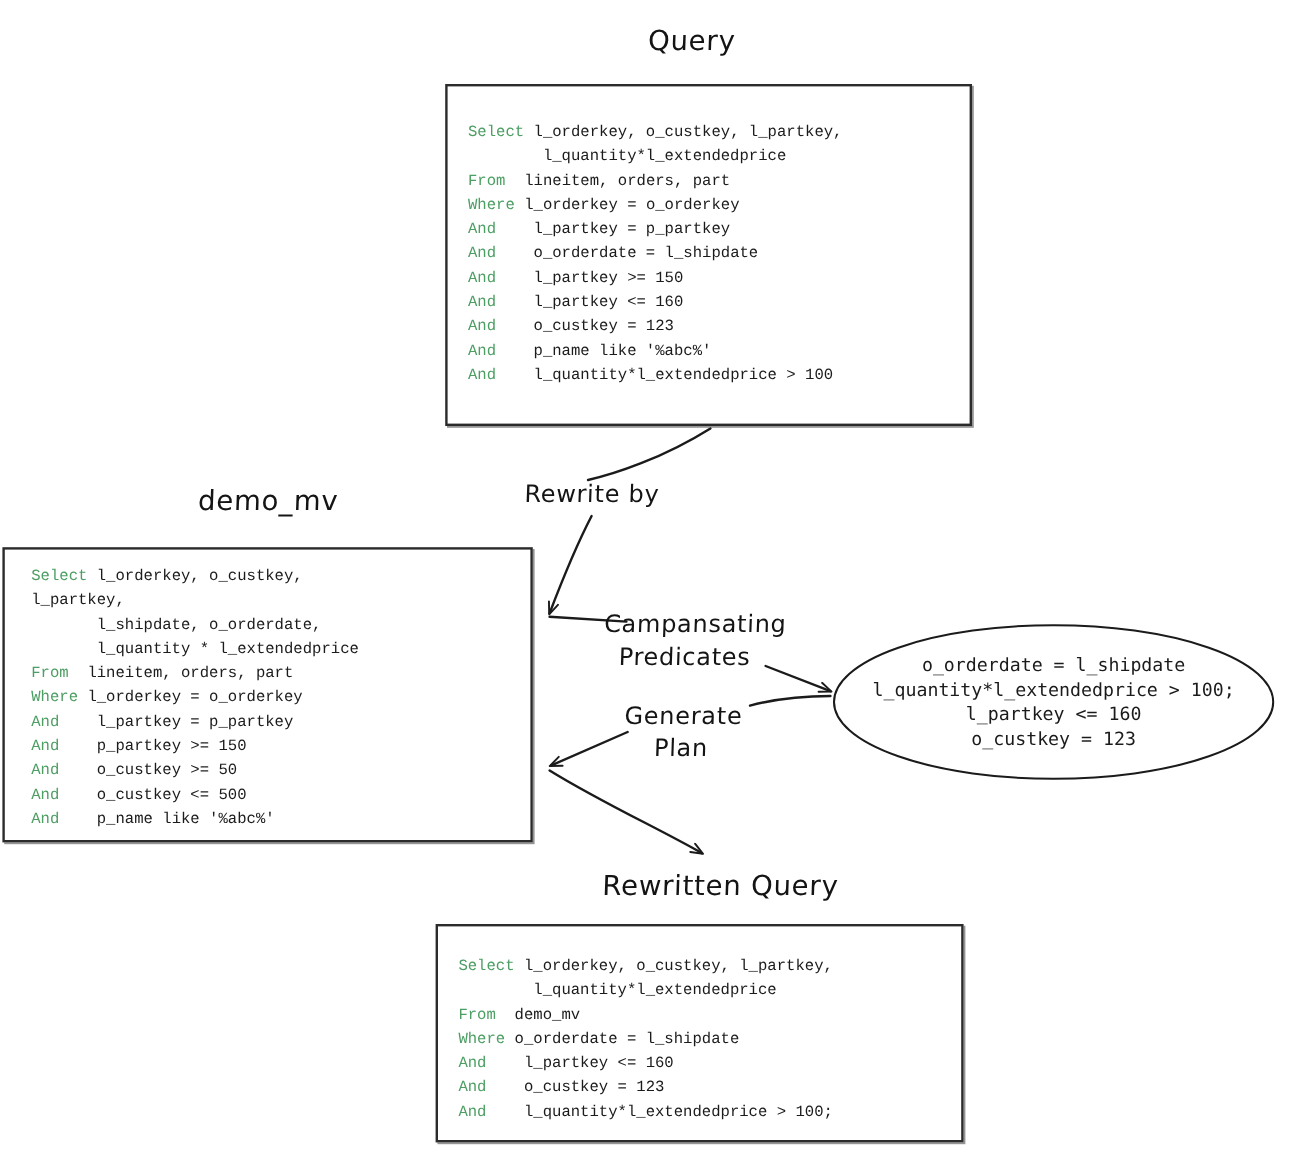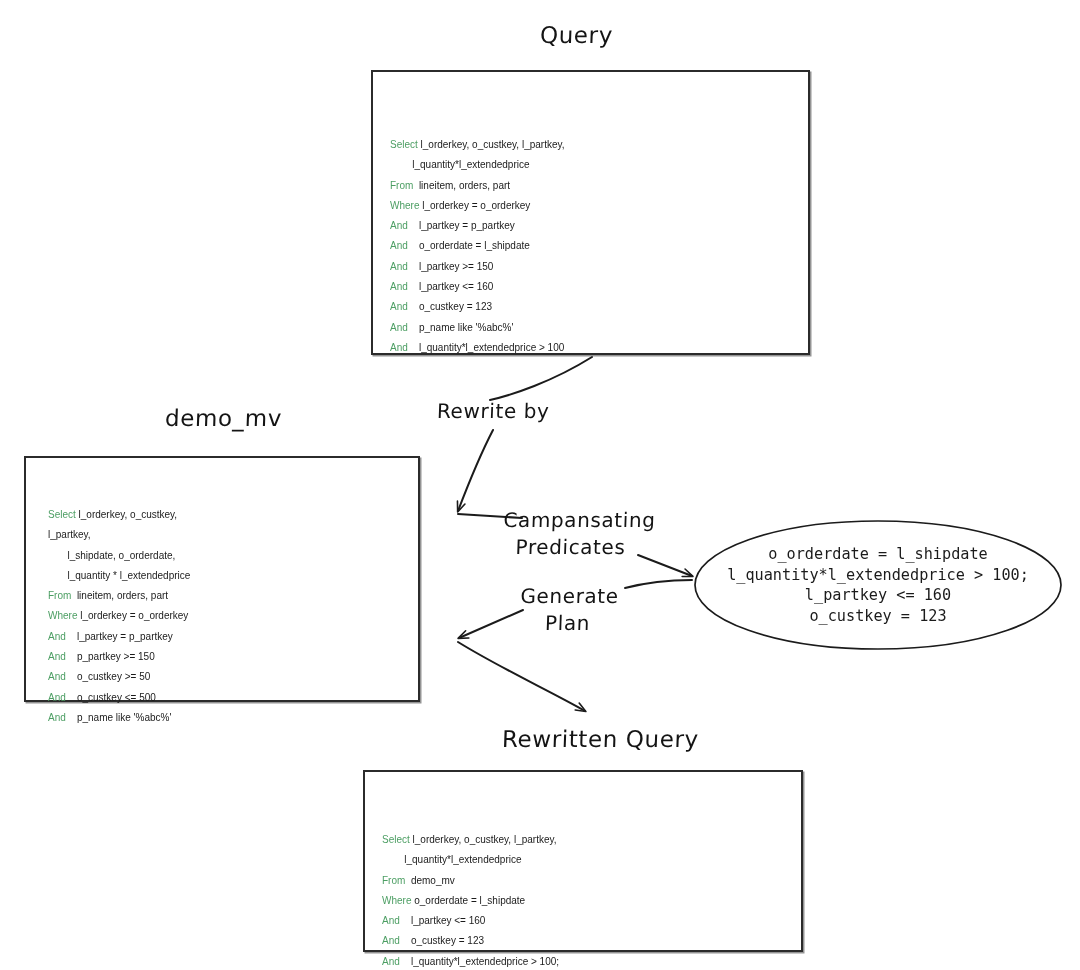--- a/index.html
+++ b/index.html
@@ -39,26 +39,25 @@
   
   .codebox {
     position: absolute;
     border: 2px solid #2b2b2b;
     background: #ffffff;
     box-sizing: border-box;
     box-shadow: 1.5px 1.5px 0 rgba(60,60,60,0.55);
   }
   .code {
     position: absolute;
-    font-family: Liberation Sans, sans-serif;
-    font-size: 10px;
+    font-family: Liberation Mono, monospace;
+    font-size: 13px;
     line-height: 20.3px;
     color: #1b1b1b;
     white-space: pre;
-    margin-top: 35px;
   }
   .kw { color: #4c9e63; }
 
   
   .ellipse-wrap {
     position: absolute;
   }
   .ellipse-text {
     position: absolute;
     left: 0;
@@ -111,21 +110,21 @@
   </svg>
 
   <div class="hand title-hand" style="left:540px; top:22px;">Query</div>
 
   <div class="codebox" style="left:371px; top:70px; width:439px; height:285px;">
     <div class="code" style="left:17px; top:28px;" id="query-code"><div><span class="kw">Select</span><span> l_orderkey, o_custkey, l_partkey,</span></div><div><span>        l_quantity*l_extendedprice</span></div><div><span class="kw">From</span><span>  lineitem, orders, part</span></div><div><span class="kw">Where</span><span> l_orderkey = o_orderkey</span></div><div><span class="kw">And</span><span>    l_partkey = p_partkey</span></div><div><span class="kw">And</span><span>    o_orderdate = l_shipdate</span></div><div><span class="kw">And</span><span>    l_partkey &gt;= 150</span></div><div><span class="kw">And</span><span>    l_partkey &lt;= 160</span></div><div><span class="kw">And</span><span>    o_custkey = 123</span></div><div><span class="kw">And</span><span>    p_name like '%abc%'</span></div><div><span class="kw">And</span><span>    l_quantity*l_extendedprice &gt; 100</span></div></div>
   </div>
 
   <div class="hand title-hand" style="left:165px; top:405px;">demo_mv</div>
 
-  <div class="codebox" style="left:24px; top:456px; width:396px; height:246px;">
+  <div class="codebox" style="left:2px; top:456px; width:442px; height:246px;">
     <div class="code" style="left:22px; top:12px;" id="demo-mv-code"><div><span class="kw">Select</span><span> l_orderkey, o_custkey,</span></div><div><span>l_partkey,</span></div><div><span>       l_shipdate, o_orderdate,</span></div><div><span>       l_quantity * l_extendedprice</span></div><div><span class="kw">From</span><span>  lineitem, orders, part</span></div><div><span class="kw">Where</span><span> l_orderkey = o_orderkey</span></div><div><span class="kw">And</span><span>    l_partkey = p_partkey</span></div><div><span class="kw">And</span><span>    p_partkey &gt;= 150</span></div><div><span class="kw">And</span><span>    o_custkey &gt;= 50</span></div><div><span class="kw">And</span><span>    o_custkey &lt;= 500</span></div><div><span class="kw">And</span><span>    p_name like '%abc%'</span></div></div>
   </div>
 
   <div class="hand edge-hand" style="left:437px; top:398px;">Rewrite by</div>
 
   <div class="hand edge-hand" style="left:503px; top:507px; width:136px;">
     <div>Campansating</div>
     <div>Predicates</div>
   </div>
 

